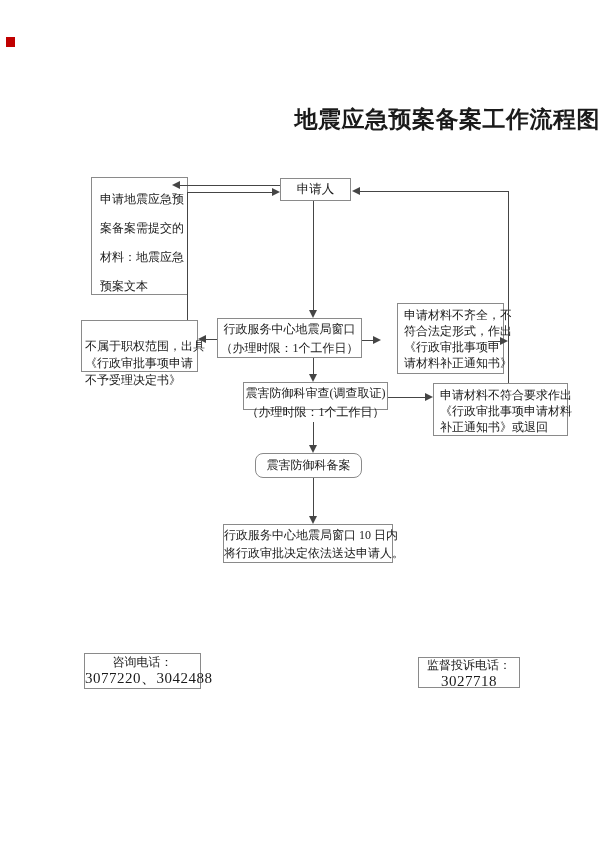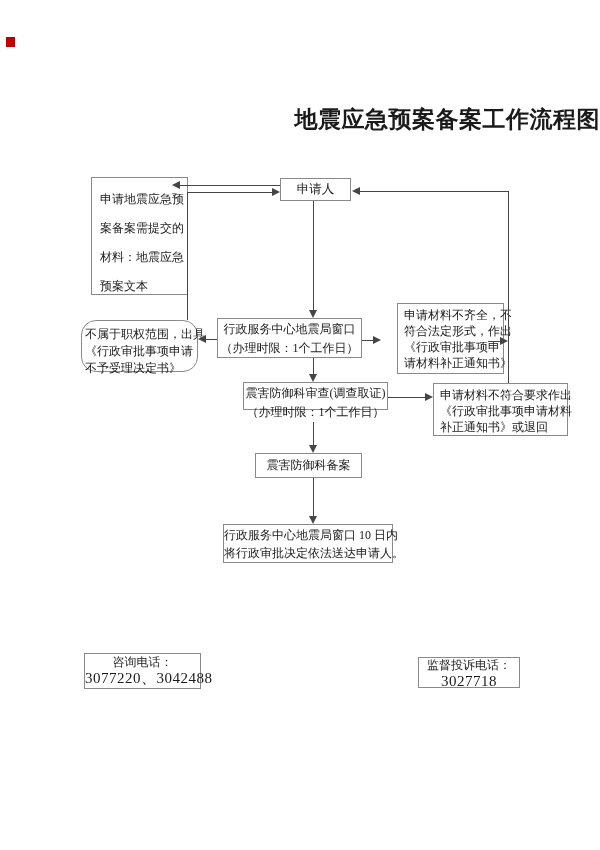--- a/index.html
+++ b/index.html
@@ -36,26 +36,26 @@
     font-size:12px;
     color:var(--ink);
   }
   .node .ln{white-space:nowrap;}
   .centered{text-align:center;}
   .leftpad{text-align:left;}
 
   
   .n-applicant{left:280px;top:178px;width:71px;height:23px;line-height:21px;font-size:12.5px;}
   .n-materials{left:74px;top:177px;width:97px;height:118px;padding:7px 0 0 8px;line-height:29px;margin-left:17px;}
-  .n-notauth{left:81px;top:320px;width:117px;height:52px;padding:5px 2px 0 3px;line-height:17px;border-radius:15px;}
+  .n-notauth{left:81px;top:320px;width:117px;height:52px;padding:17px 2px 0 3px;line-height:17px;}
   .n-window{left:217px;top:318px;width:145px;height:40px;padding-top:1px;line-height:19px;}
   .n-incomplete{left:381px;top:303px;width:107px;height:71px;padding:3px 2px 0 6px;line-height:16px;margin-left:16px;}
   .n-review{left:243px;top:382px;width:145px;height:28px;padding-top:1px;line-height:19px;}
   .n-nonconform{left:433px;top:383px;width:135px;height:53px;padding:3px 2px 0 6px;line-height:16px;}
-  .n-filing{left:255px;top:453px;width:107px;height:25px;line-height:23px;}
+  .n-filing{left:255px;top:453px;width:107px;height:25px;line-height:23px;border-radius:8px;}
   .n-delivery{left:223px;top:524px;width:170px;height:39px;padding-top:1px;line-height:18px;}
   .n-consult{left:84px;top:653px;width:117px;height:36px;padding-top:1px;}
   .n-complaint{left:418px;top:657px;width:102px;height:31px;}
   .phone-title{font-size:12px;line-height:15px;}
   .phone-num{font-size:15px;line-height:17px;letter-spacing:0.5px;}
 
   
   .cl{position:absolute;background:var(--line);}
   .ah{position:absolute;width:0;height:0;}
   .ah-right{border-top:4px solid transparent;border-bottom:4px solid transparent;border-left:8px solid var(--line);}

